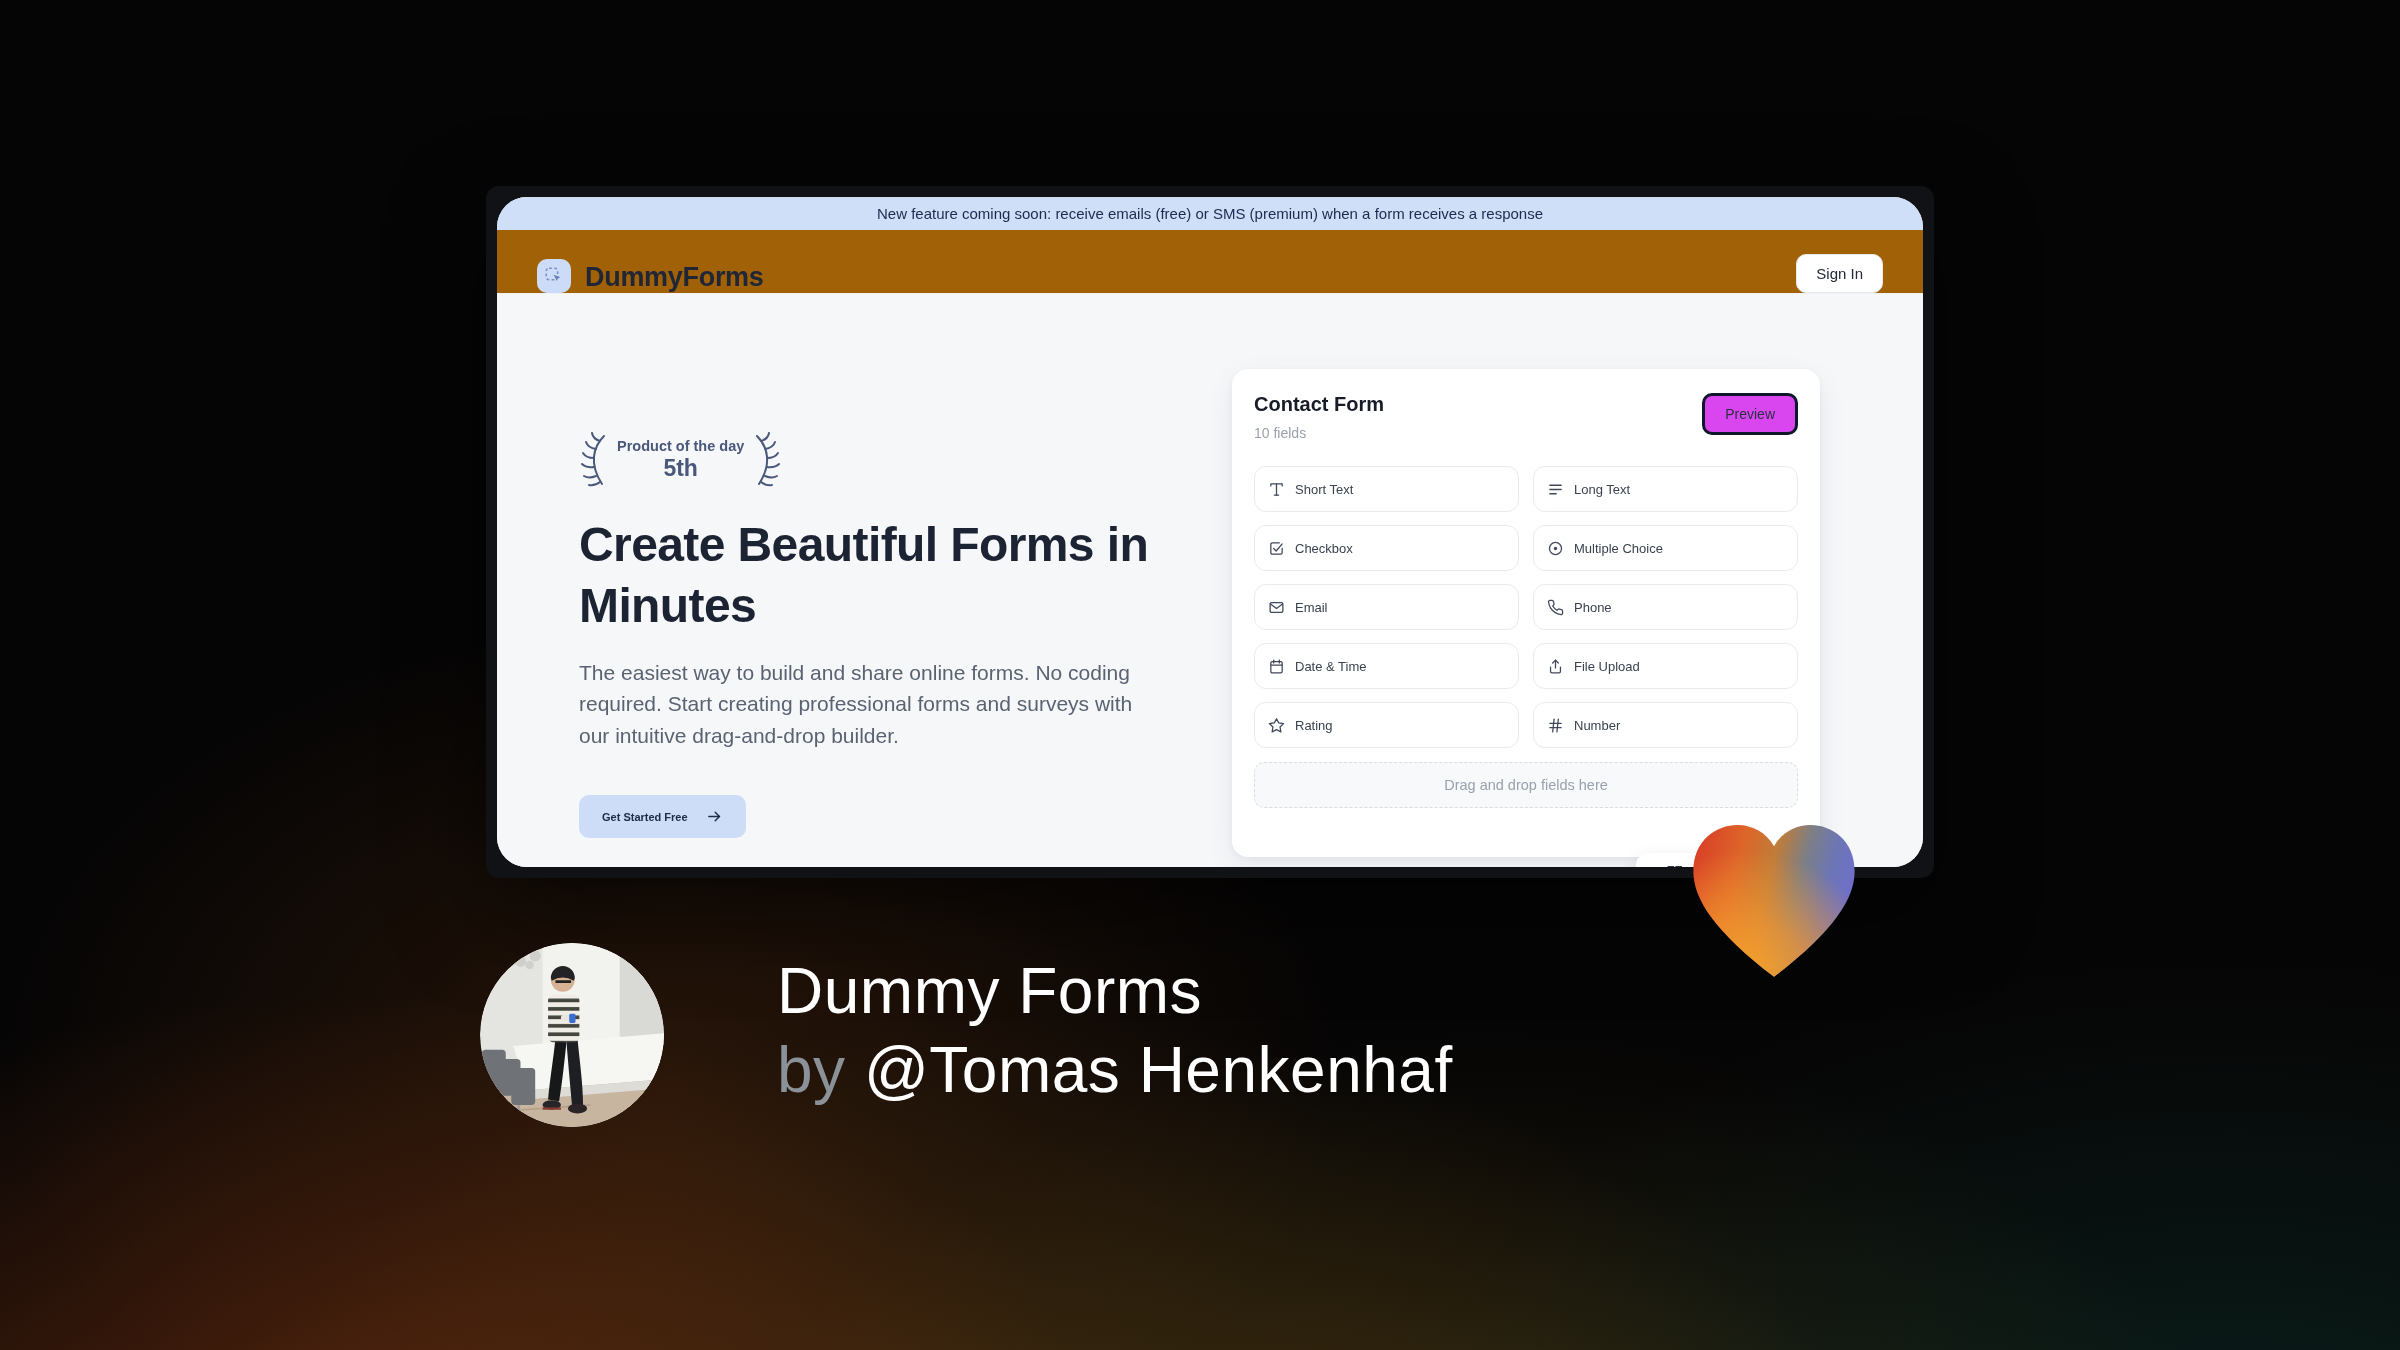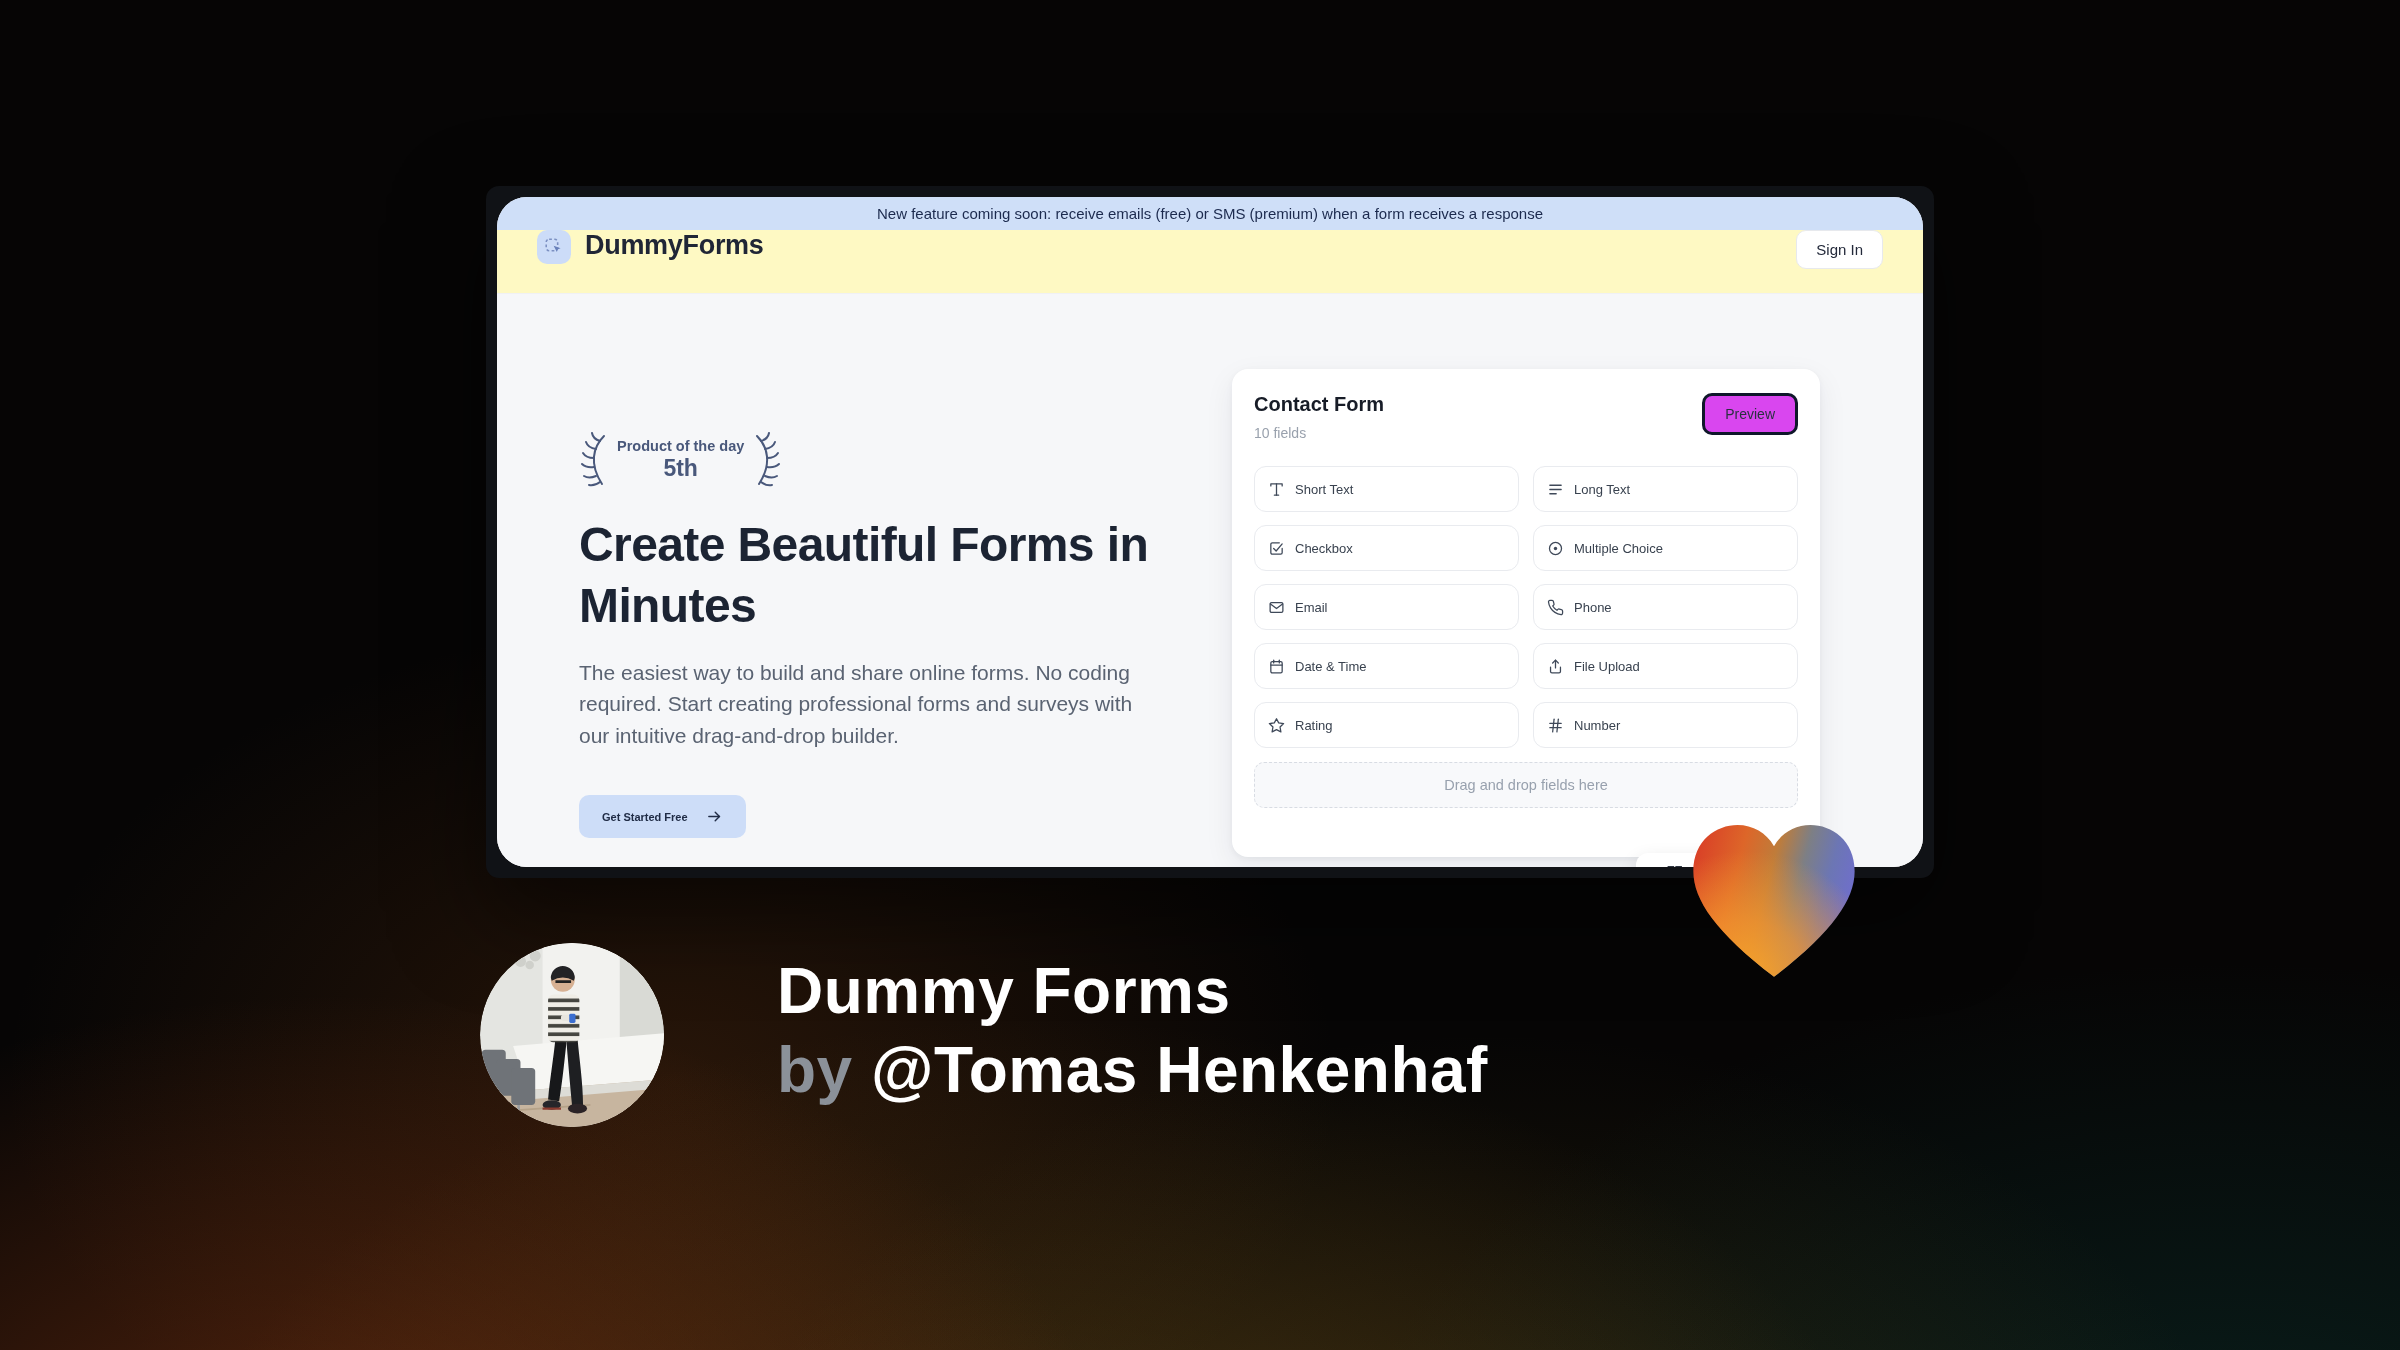--- a/index.html
+++ b/index.html
@@ -15,21 +15,21 @@
       #060505;
   }
   
   .app-window{
     position:absolute;left:486px;top:186px;width:1448px;height:692px;box-sizing:border-box;
     background:#101216;border-radius:13px;padding:11px;
     box-shadow:0 35px 90px rgba(0,0,0,.55);
   }
   .window-inner{height:100%;border-radius:30px;overflow:hidden;display:flex;flex-direction:column;background:#f6f7f9;}
   .banner{height:33px;flex:0 0 33px;background:#cfdff8;color:#1c2a4e;font-size:15px;display:flex;align-items:center;justify-content:center;}
-  .app-header{height:63px;flex:0 0 63px;background:#fef9c3;border-bottom:1px solid #f0f1f4;display:flex;align-items:flex-start;padding:0 40px;}
+  .app-header{height:63px;flex:0 0 63px;background:#a16207;border-bottom:1px solid #f0f1f4;display:flex;align-items:flex-end;padding:0 40px;}
   .brand-badge{width:34px;height:34px;border-radius:10px;background:#ccdcf8;display:flex;align-items:center;justify-content:center;}
   .brand-name{margin-left:14px;font-size:27px;font-weight:700;color:#202636;letter-spacing:-.3px;}
   .signin-btn{margin-left:auto;font-family:inherit;font-size:15px;font-weight:500;color:#23293a;background:#fff;border:1px solid #e7e9ed;border-radius:10px;padding:10px 19px;cursor:pointer;}
   .hero{flex:1;position:relative;background:#f6f7f9;}
   
   .hero-left{position:absolute;left:82px;top:138px;width:600px;}
   .award-badge{display:inline-flex;align-items:center;gap:8px;color:#49587b;}
   .award-text{text-align:center;line-height:1.15;}
   .award-line1{font-size:14.5px;font-weight:700;}
   .award-line2{font-size:23px;font-weight:800;}
@@ -44,21 +44,21 @@
   .card-sub{margin-top:9px;font-size:14px;color:#99a1ad;}
   .preview-btn{font-family:inherit;font-size:14px;color:#2a3140;background:#d946ef;border:3px solid #0f172a;border-radius:10px;padding:10px 20px;cursor:pointer;}
   .field-grid{margin-top:25px;display:grid;grid-template-columns:1fr 1fr;gap:13px 14px;}
   .field-btn{display:flex;align-items:center;gap:10px;height:46px;box-sizing:border-box;padding:0 13px;background:#fff;border:1px solid #e9ebef;border-radius:12px;font-family:inherit;font-size:13px;font-weight:500;color:#39424f;cursor:grab;}
   .field-btn svg{color:#3f4959;flex:0 0 auto;}
   .dropzone{margin-top:14px;height:46px;box-sizing:border-box;border:1.5px dashed #d8dce3;border-radius:10px;background:#f8f9fb;display:flex;align-items:center;justify-content:center;font-size:14.5px;color:#98a1ae;}
   .response-badge{position:absolute;left:404px;top:484px;display:flex;align-items:center;gap:8px;background:#fff;border-radius:12px;padding:10px 46px 10px 14px;box-shadow:0 6px 18px rgba(0,0,0,.12);font-size:14px;font-weight:600;color:#2f3642;}
   .green-dot{width:9px;height:9px;border-radius:50%;background:#4bc664;}
   
   .footer-avatar{position:absolute;left:480px;top:943px;width:184px;height:184px;border-radius:50%;overflow:hidden;}
-  .footer-text{position:absolute;left:777px;top:952px;font-size:64px;line-height:79px;font-weight:700;color:#ffffff;letter-spacing:.5px;}
+  .footer-text{position:absolute;left:777px;top:952px;font-size:64px;line-height:79px;font-weight:400;color:#ffffff;letter-spacing:.5px;}
   .byline-prefix{color:#8b9199;}
   .heart-logo{position:absolute;left:1678px;top:812px;width:192px;height:176px;z-index:5;}
 </style>
 </head>
 <body>
 
 <div class="stage">
 
   <div class="app-window">
     <div class="window-inner">

